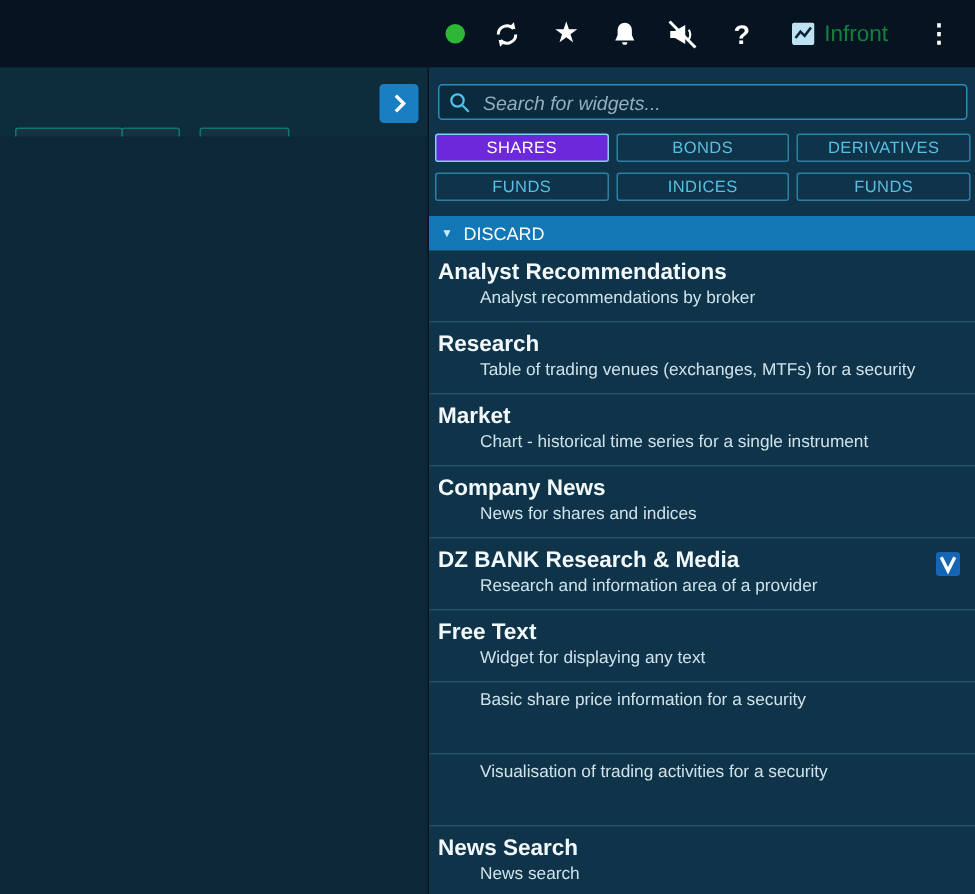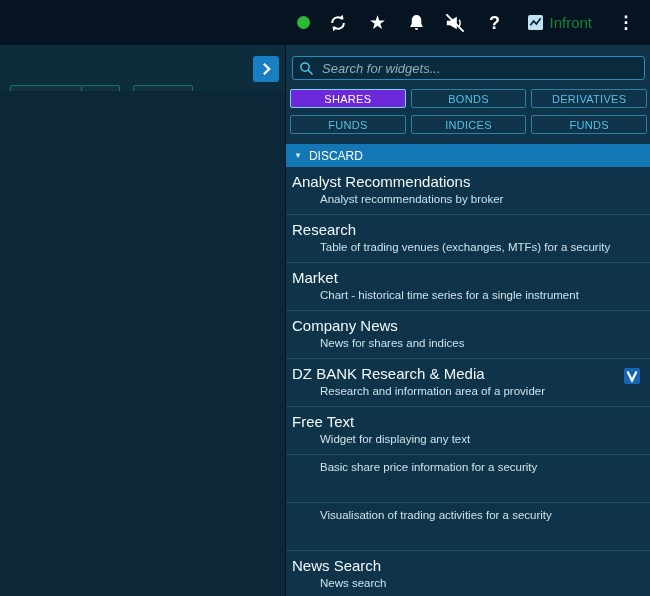--- a/index.html
+++ b/index.html
@@ -68,21 +68,21 @@
     position:absolute;top:99px;left:0;width:100%;height:23px;box-sizing:border-box;
     background:#1277b4;display:flex;align-items:center;gap:7px;padding-left:8px;
     color:#ffffff;font-size:12px;cursor:pointer;
   }
   .tri{font-size:8px;color:#cde9f6;line-height:1;}
   .widget-list{position:absolute;top:122px;left:0;right:0;bottom:0;overflow:hidden;}
   .widget-row{
     height:48px;box-sizing:border-box;border-bottom:1px solid #1f5066;
     padding:6px 8px 0 6px;position:relative;cursor:pointer;
   }
-  .widget-title{display:block;color:#f2f9fc;font-size:15px;margin-bottom:3px;}
+  .widget-title{display:block;color:#f2f9fc;font-size:15px;margin-bottom:3px;font-weight:bold;}
   .widget-desc{display:block;color:#cfe2ea;font-size:11.5px;margin-left:28px;}
   .provider-logo{position:absolute;right:10px;top:9px;width:16px;height:16px;}
 </style>
 </head>
 <body>
 
 <div class="topbar">
   <span class="status-dot"></span>
 
   <span class="tb-icon">

